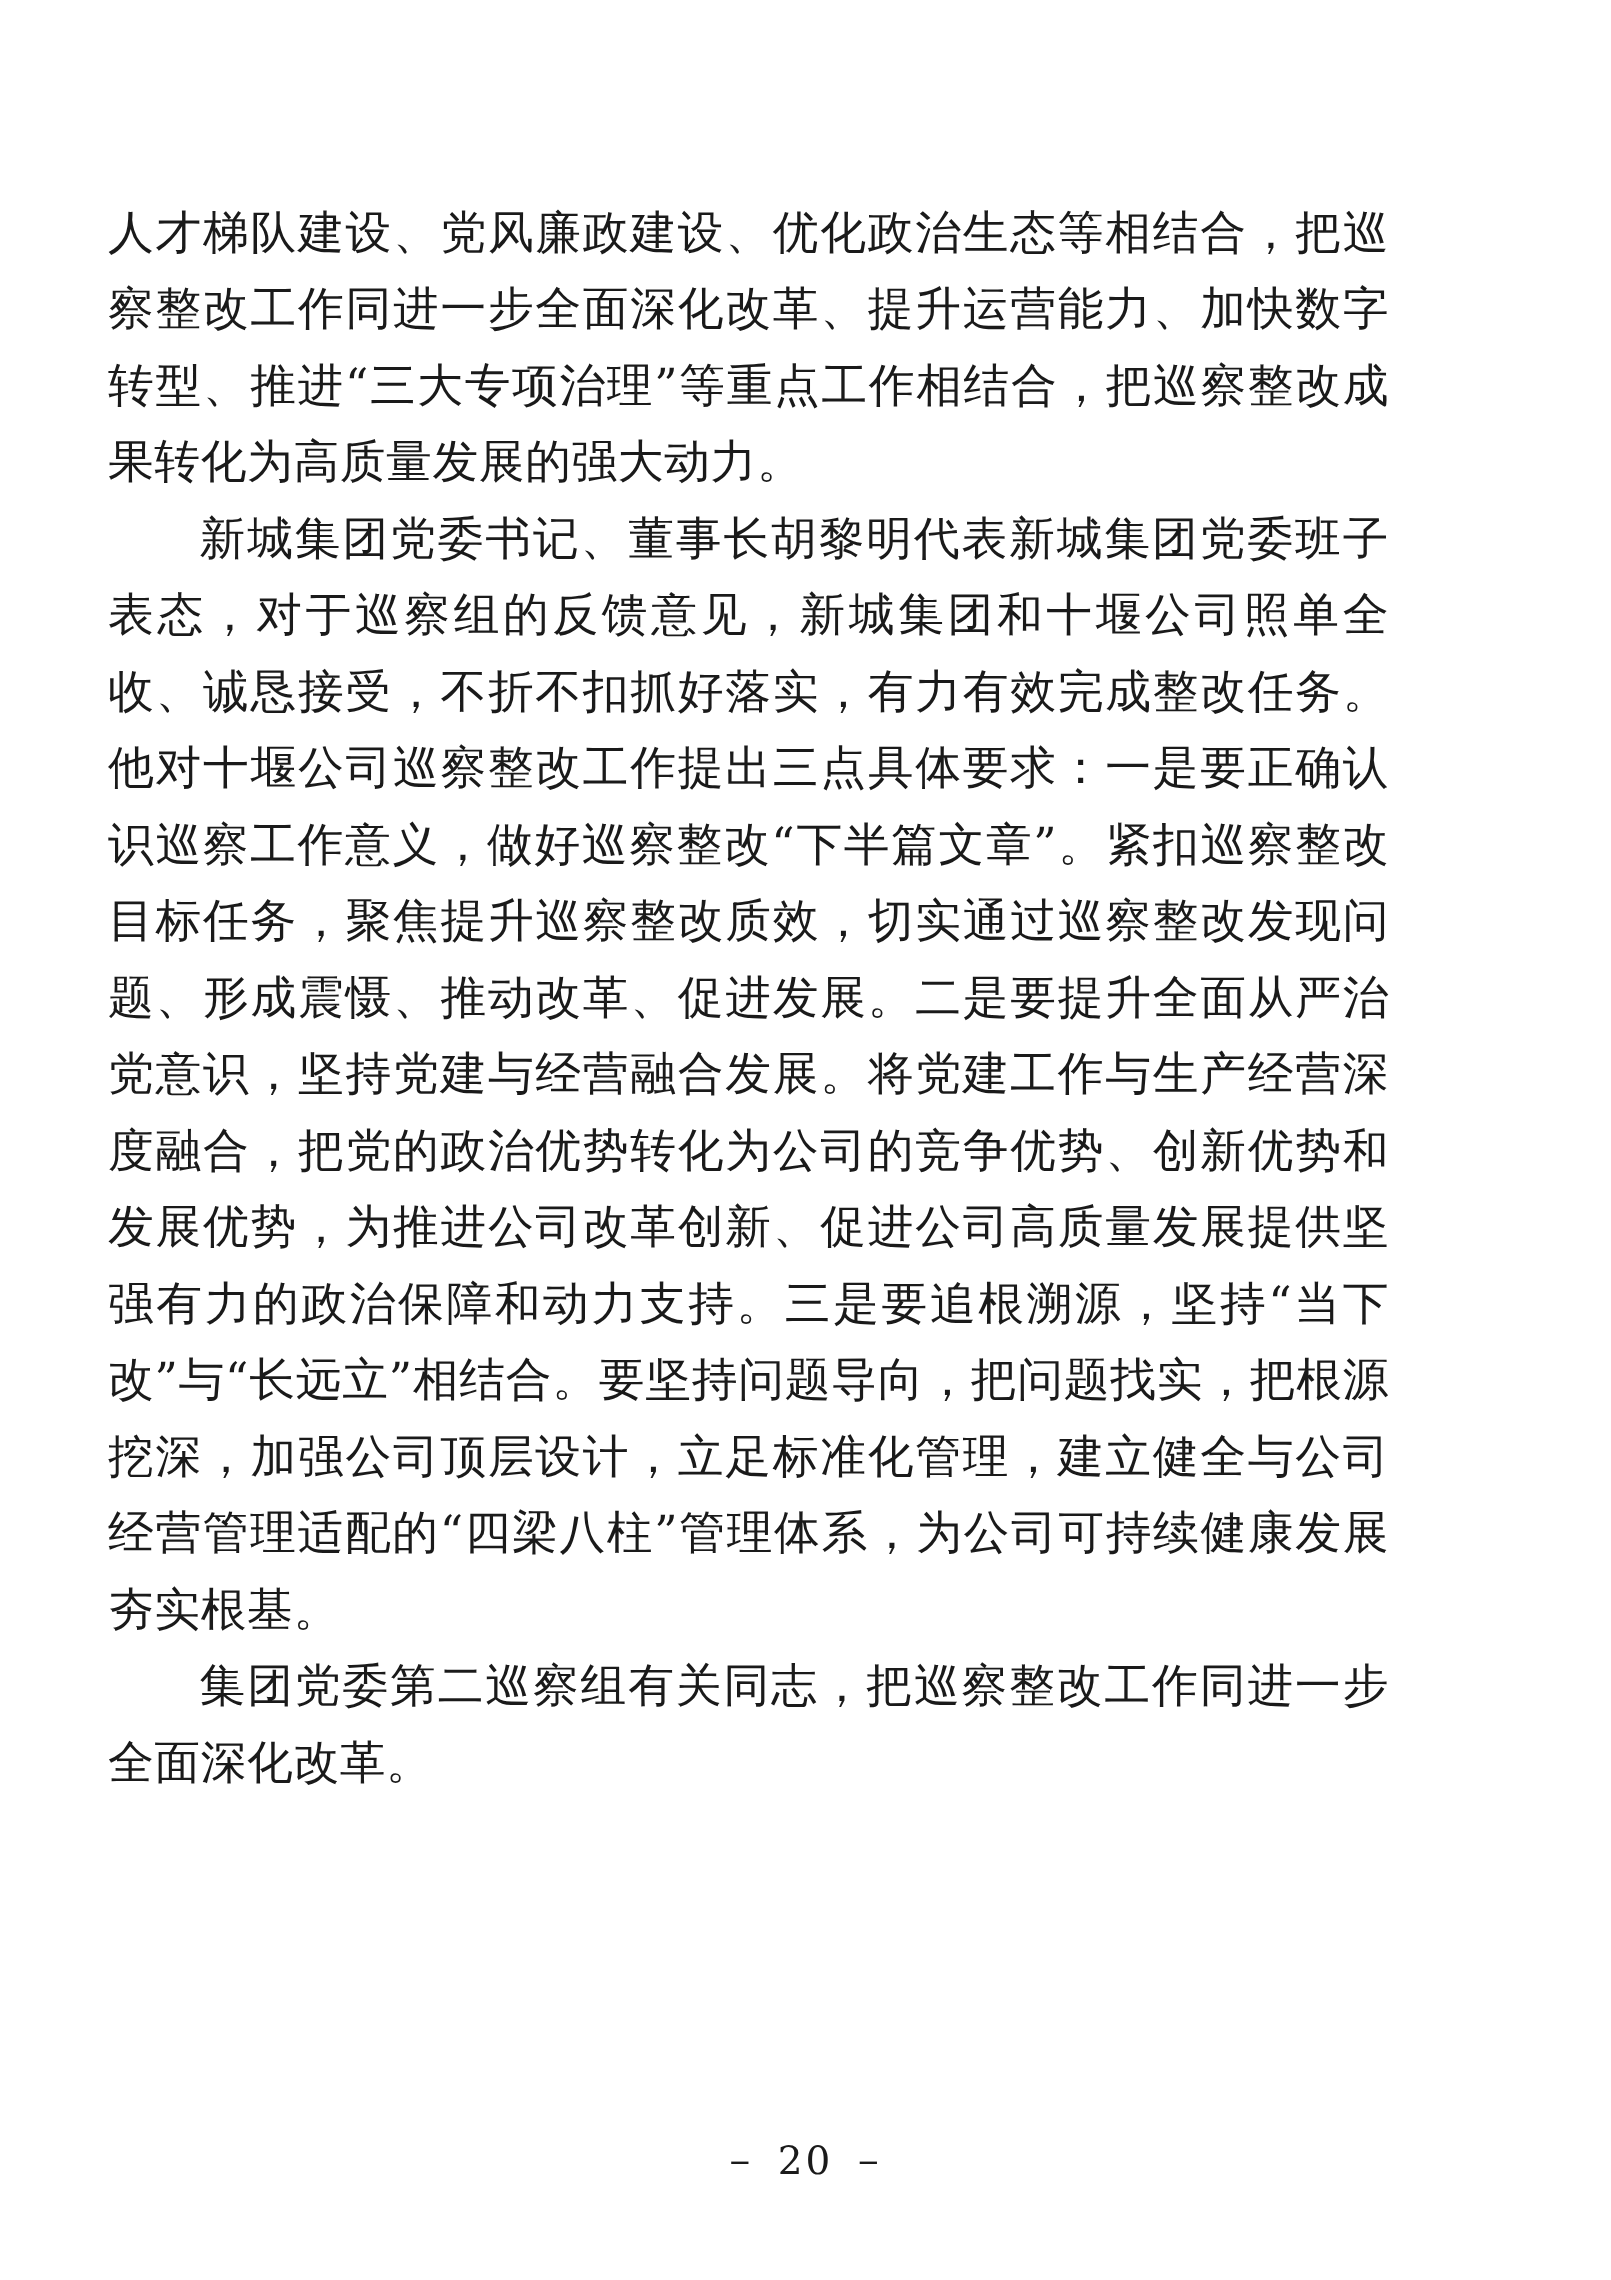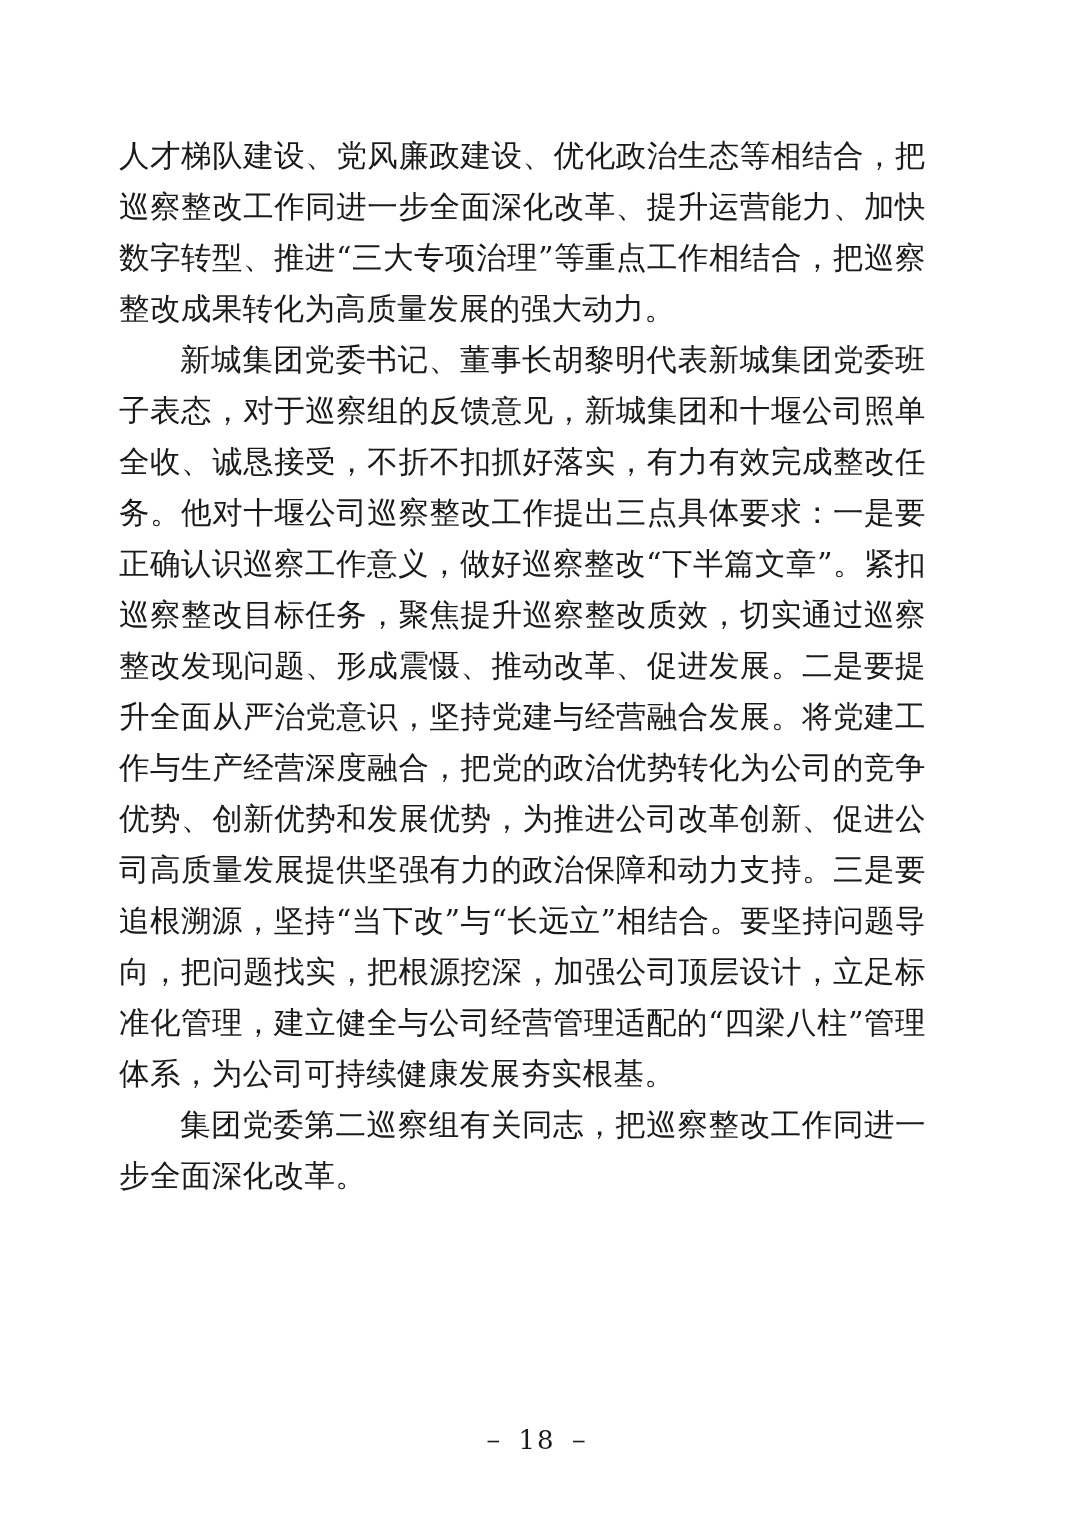--- a/index.html
+++ b/index.html
@@ -14,21 +14,21 @@
     font-family: "DejaVu Serif", "Liberation Serif", serif;
     color: #1a1a1a;
   }
   .page {
     position: absolute;
     left: 0;
     top: 0;
     width: 1074px;
     height: 1520px;
     box-sizing: border-box;
-    padding: 130px 148px 0 119px;
+    padding: 130px 148px 0 72px;
   }
   .body-text {
     font-size: 30.5px;
     line-height: 51px;
     text-align: justify;
     text-justify: inter-ideograph;
     letter-spacing: 0.4px;
   }
   .para {
     margin: 0;
@@ -51,14 +51,14 @@
 </style>
 </head>
 <body>
 
 <div class="page">
   <div class="body-text">
     <p class="para no-indent">人才梯队建设、党风廉政建设、优化政治生态等相结合，把巡察整改工作同进一步全面深化改革、提升运营能力、加快数字转型、推进“三大专项治理”等重点工作相结合，把巡察整改成果转化为高质量发展的强大动力。</p>
     <p class="para">新城集团党委书记、董事长胡黎明代表新城集团党委班子表态，对于巡察组的反馈意见，新城集团和十堰公司照单全收、诚恳接受，不折不扣抓好落实，有力有效完成整改任务。他对十堰公司巡察整改工作提出三点具体要求：一是要正确认识巡察工作意义，做好巡察整改“下半篇文章”。紧扣巡察整改目标任务，聚焦提升巡察整改质效，切实通过巡察整改发现问题、形成震慑、推动改革、促进发展。二是要提升全面从严治党意识，坚持党建与经营融合发展。将党建工作与生产经营深度融合，把党的政治优势转化为公司的竞争优势、创新优势和发展优势，为推进公司改革创新、促进公司高质量发展提供坚强有力的政治保障和动力支持。三是要追根溯源，坚持“当下改”与“长远立”相结合。要坚持问题导向，把问题找实，把根源挖深，加强公司顶层设计，立足标准化管理，建立健全与公司经营管理适配的“四梁八柱”管理体系，为公司可持续健康发展夯实根基。</p>
     <p class="para">集团党委第二巡察组有关同志，把巡察整改工作同进一步全面深化改革。</p>
   </div>
-  <div class="footer">－ 18 －</div>
+  <div class="footer">－ 20 －</div>
 </div>
 
 </body></html>

